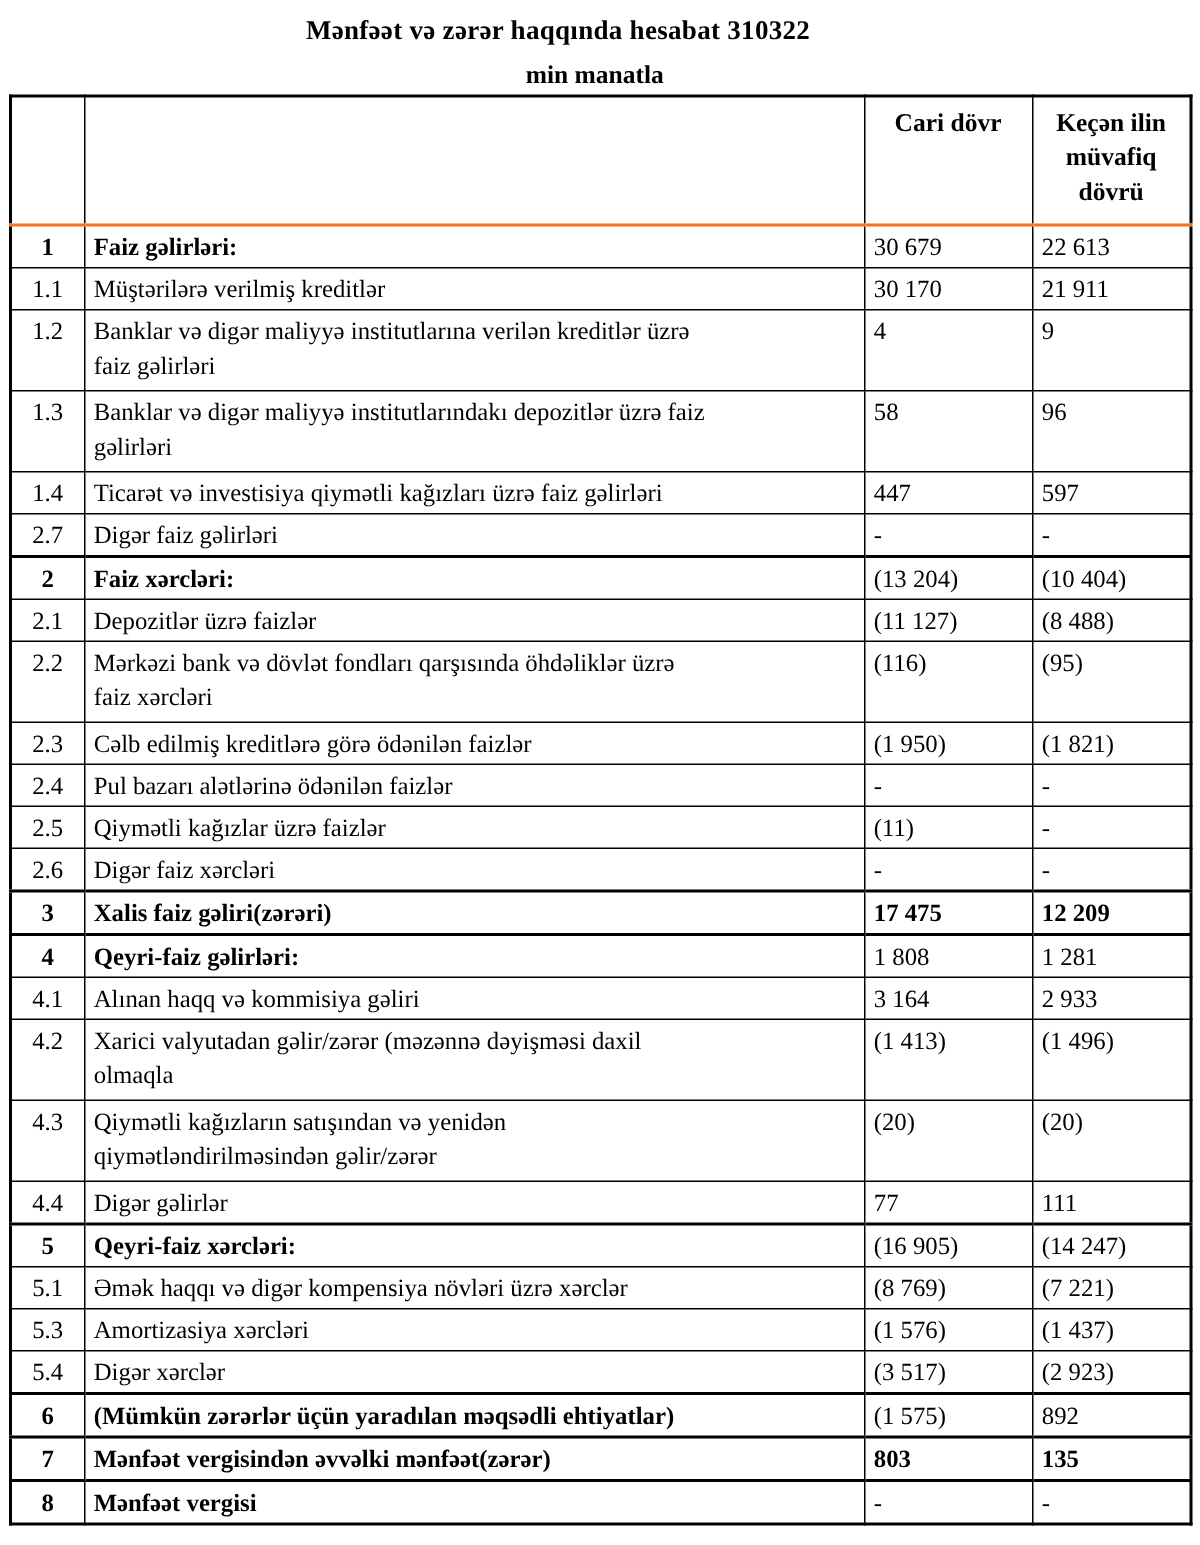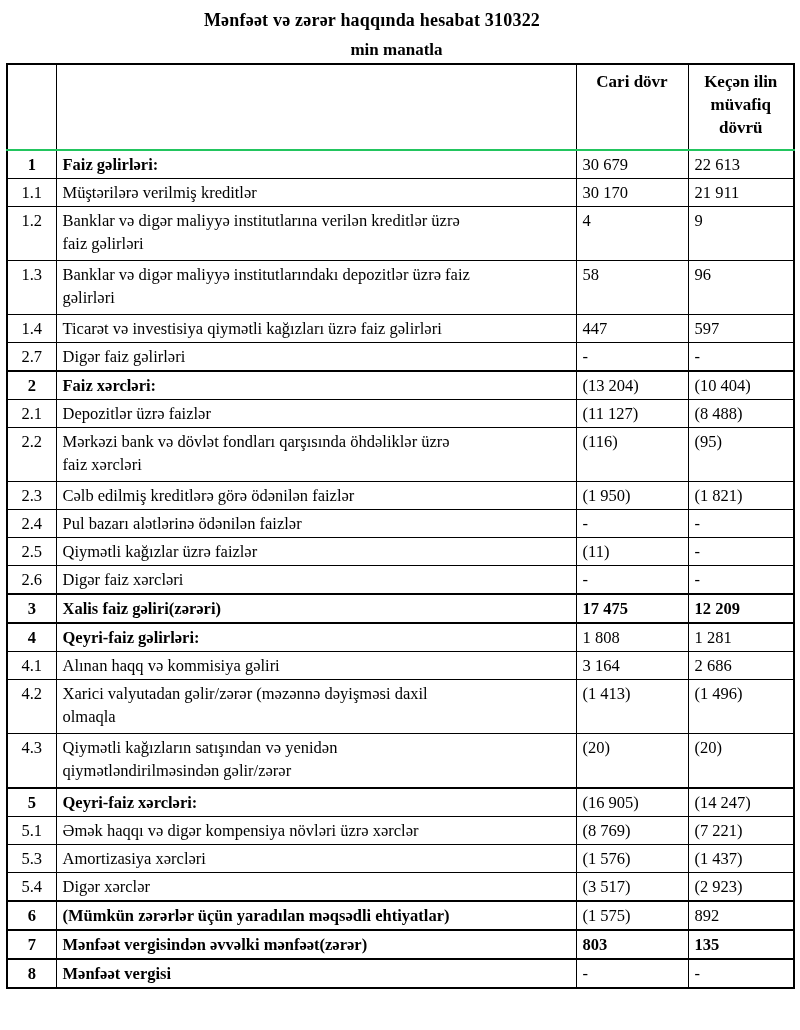--- a/index.html
+++ b/index.html
@@ -37,21 +37,21 @@
     line-height:23px;
     padding:2px 6px;
     overflow:hidden;
   }
   .report thead th {
     height:77px;
     font-weight:bold;
     text-align:center;
     font-size:17px;
     padding-top:5px;
-    border-bottom:2px solid #22c55e;
+    border-bottom:2px solid #f97316;
   }
   .report tbody tr { height:27px; }
   .report tbody tr.tall { height:54px; }
   .report td.num { text-align:center; padding-left:1px; padding-right:1px; }
   .report td.lbl { white-space:pre-wrap; }
   .report tr.section td { border-top:2px solid #000; }
   .report tr.section td.num,
   .report tr.section td.lbl { font-weight:bold; }
   .report tr.totals td { font-weight:bold; }
 </style>
@@ -167,36 +167,42 @@
     <tr class="section">
       <td class="num">4</td>
       <td class="lbl">Qeyri-faiz gəlirləri:</td>
       <td class="val">1 808</td>
       <td class="val">1 281</td>
     </tr>
     <tr>
       <td class="num">4.1</td>
       <td class="lbl">Alınan haqq və kommisiya gəliri</td>
       <td class="val">3 164</td>
-      <td class="val">2 686</td>
+      <td class="val">2 933</td>
     </tr>
     <tr class="tall">
       <td class="num">4.2</td>
       <td class="lbl">Xarici valyutadan gəlir/zərər (məzənnə dəyişməsi daxil
 olmaqla</td>
       <td class="val">(1 413)</td>
       <td class="val">(1 496)</td>
     </tr>
     <tr class="tall">
       <td class="num">4.3</td>
       <td class="lbl">Qiymətli kağızların satışından və yenidən
 qiymətləndirilməsindən gəlir/zərər</td>
       <td class="val">(20)</td>
       <td class="val">(20)</td>
     </tr>
+    <tr>
+      <td class="num">4.4</td>
+      <td class="lbl">Digər gəlirlər</td>
+      <td class="val">77</td>
+      <td class="val">111</td>
+    </tr>
     <tr class="section">
       <td class="num">5</td>
       <td class="lbl">Qeyri-faiz xərcləri:</td>
       <td class="val">(16 905)</td>
       <td class="val">(14 247)</td>
     </tr>
     <tr>
       <td class="num">5.1</td>
       <td class="lbl">Əmək haqqı və digər kompensiya növləri üzrə xərclər</td>
       <td class="val">(8 769)</td>

